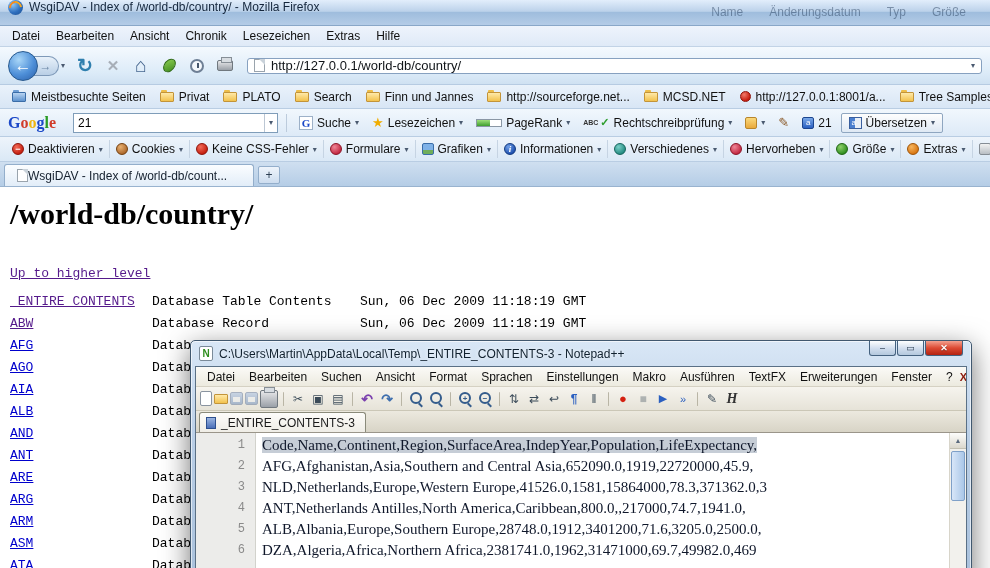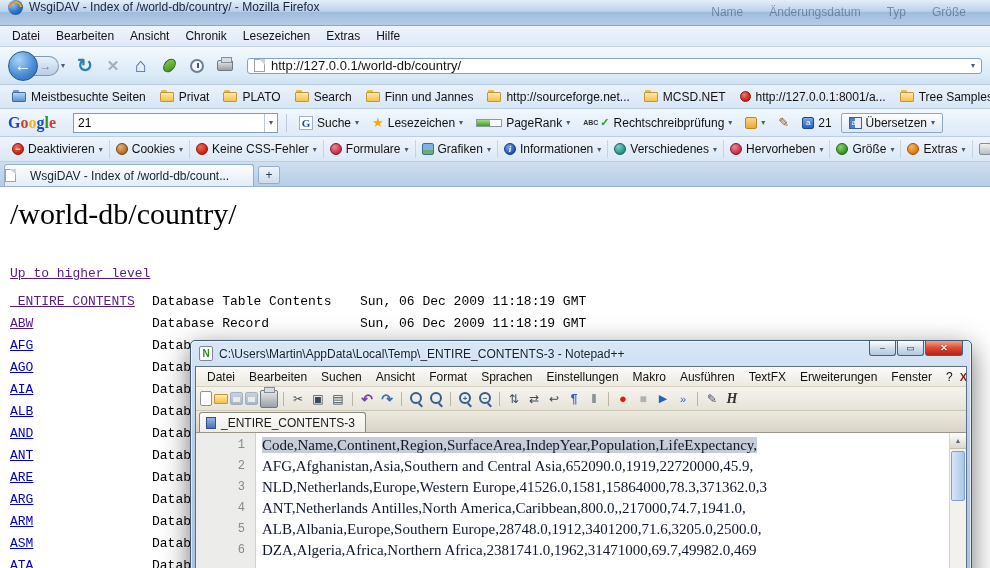--- a/index.html
+++ b/index.html
@@ -95,28 +95,28 @@
   .wd-img   { background:linear-gradient(#7fb2e8 55%, #6fae5a 45%); border:1px solid #3a6da8; border-radius:2px; }
   .wd-info  { background:radial-gradient(circle at 35% 30%, #74a2e8, #1d4fae 75%); border:1px solid #123a80; font-family:"Liberation Serif",serif; font-style:italic; }
   .wd-teal  { background:radial-gradient(circle at 35% 30%, #7ad0c8, #228a80 75%); border:1px solid #14645c; }
   .wd-green { background:radial-gradient(circle at 35% 30%, #8ed06a, #2f8e1e 75%); border:1px solid #1e6412; }
   .wd-orange{ background:radial-gradient(circle at 35% 30%, #f6b55e, #d87510 75%); border:1px solid #9e5408; }
   .wd-gray  { background:linear-gradient(#f2f2f2,#b8bec4); border:1px solid #848c94; border-radius:2px; }
 
   .ff-tabbar { height:25px; background:linear-gradient(#cfdff0,#b5cde6); border-bottom:1px solid #99b3cf;
     display:flex; align-items:flex-end; padding-left:4px; gap:4px; }
   .ff-tab { height:22px; width:250px; background:linear-gradient(#fbfdff,#e2edf8); border:1px solid #93aecb; border-bottom:none;
-    border-radius:3px 3px 0 0; display:flex; align-items:center; gap:14px; padding:0 0; font-size:12px; color:#15202e;
+    border-radius:3px 3px 0 0; display:flex; align-items:center; gap:0; padding:0 12px; font-size:12px; color:#15202e;
     white-space:nowrap; overflow:hidden; }
   .newtab-btn { height:18px; width:22px; margin-bottom:2px; background:linear-gradient(#eef4fb,#cdddef); border:1px solid #93aecb;
     border-radius:2px; display:flex; align-items:center; justify-content:center; font-size:12px; color:#2c3e52; }
 
   
   .content { position:absolute; left:0; right:0; top:187px; bottom:0; background:#fff; padding:10px 0 0 10px; overflow:hidden; }
-  .content h1 { font-family:"Liberation Serif",serif; font-size:30px; line-height:34px; font-weight:normal; color:#000; }
+  .content h1 { font-family:"Liberation Serif",serif; font-size:30px; line-height:34px; font-weight:bold; color:#000; }
   .uplink-row { margin-top:34px; line-height:18px; }
   .mono { font-family:"Liberation Mono","DejaVu Sans Mono",monospace; font-size:13px; }
   a.visited { color:#551A8B; text-decoration:underline; }
   a.link { color:#0000CC; text-decoration:underline; }
   .listing { margin-top:8px; }
   .listing .row { line-height:22px; white-space:nowrap; }
   .col-name { display:inline-block; width:142px; }
   .col-type { display:inline-block; width:208px; color:#000; }
   .col-date { color:#000; }
 

